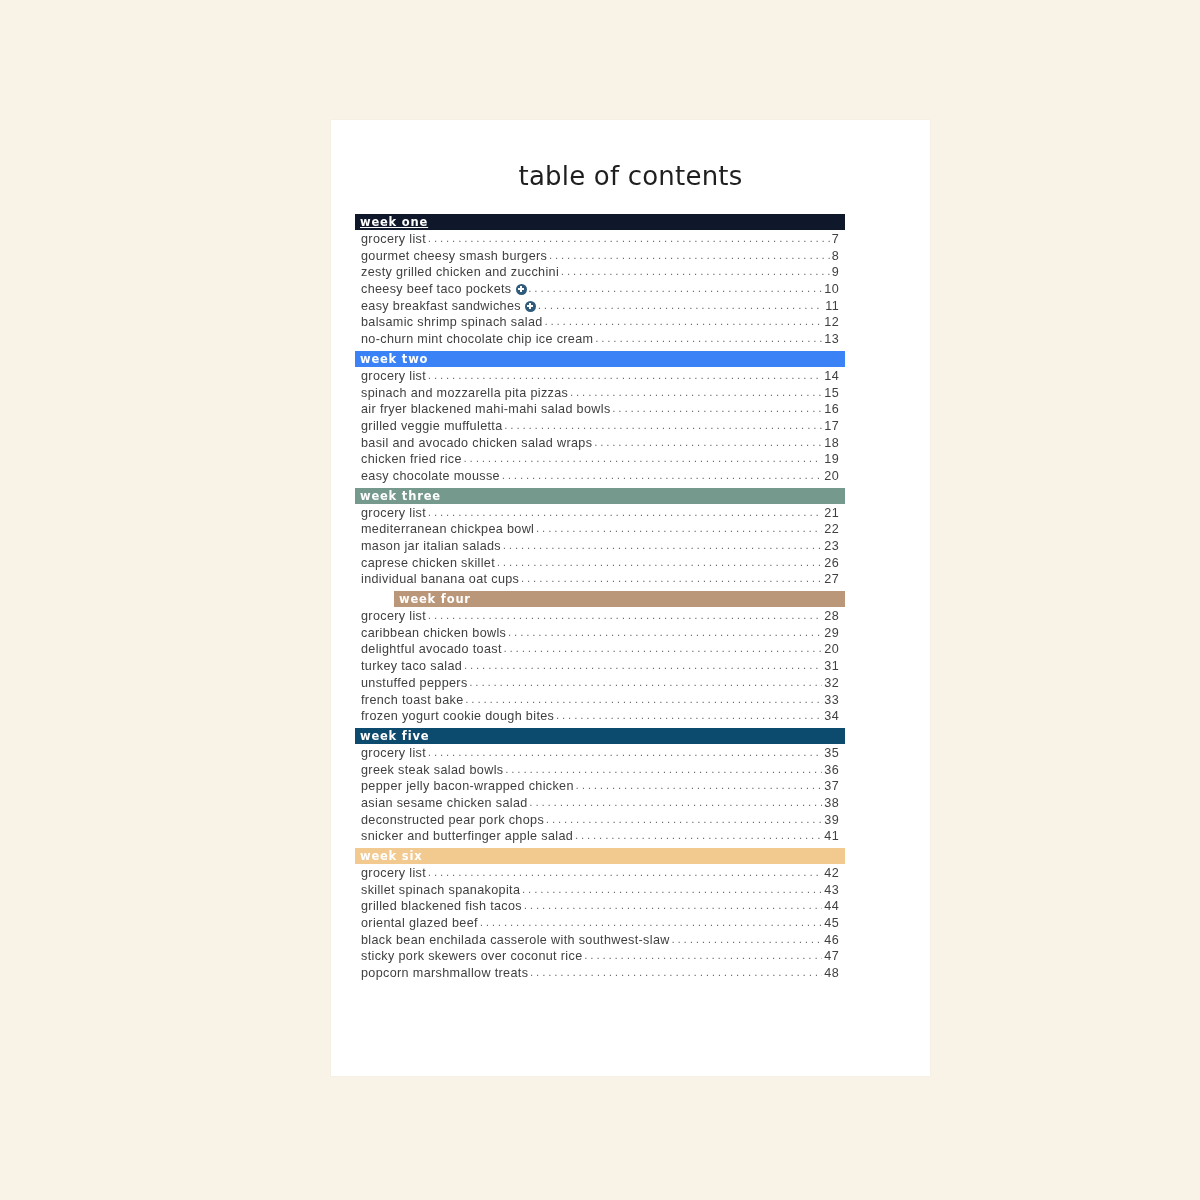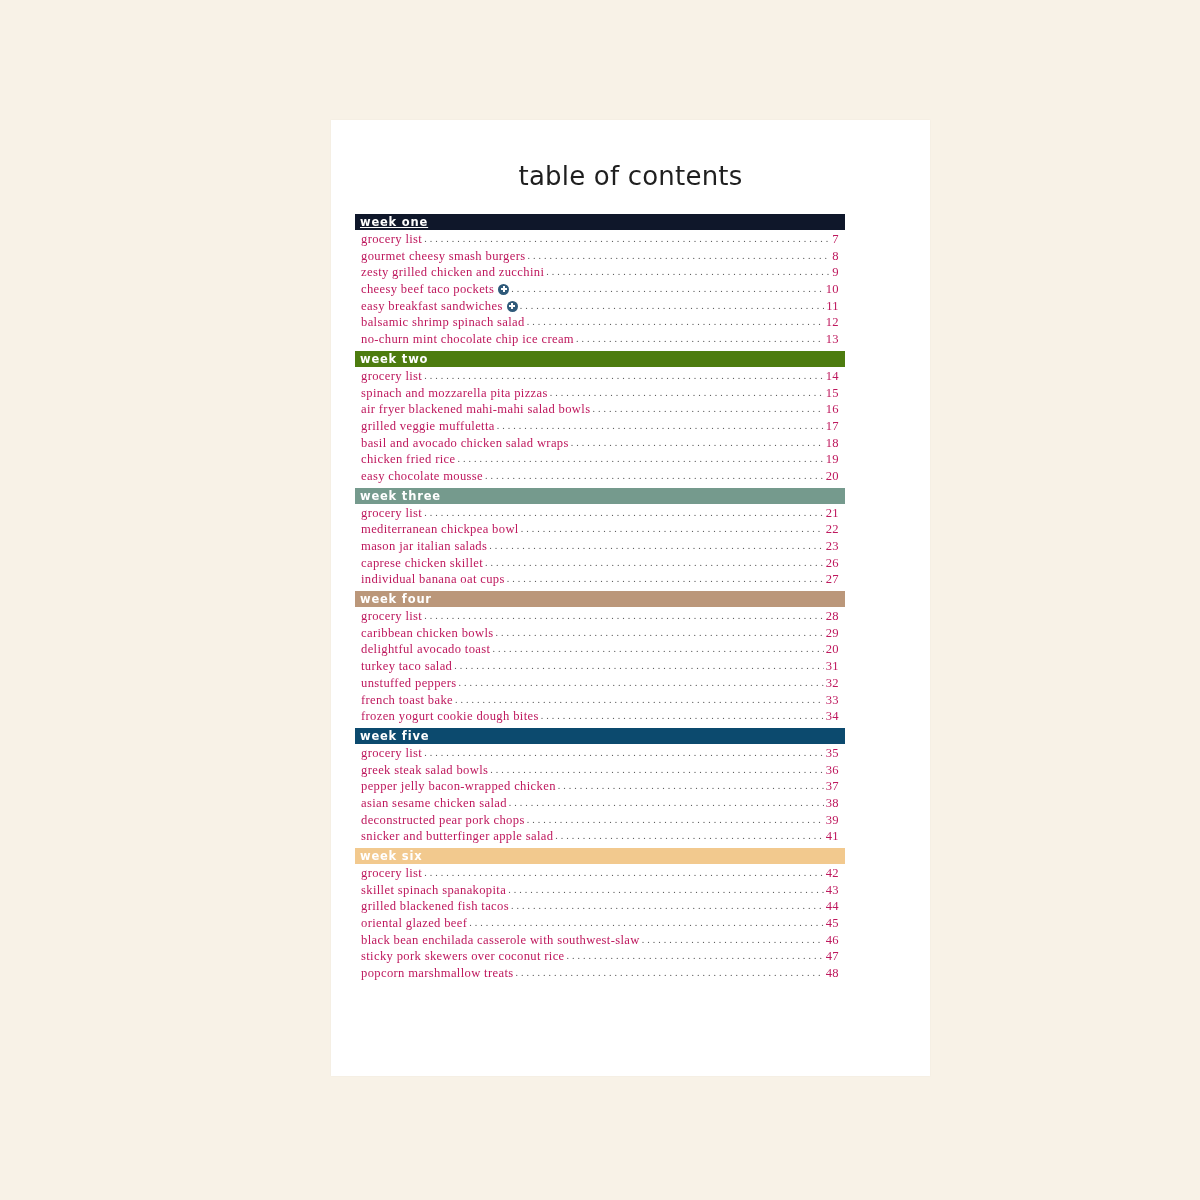--- a/index.html
+++ b/index.html
@@ -56,23 +56,23 @@
       letter-spacing: 0.8px;
       padding-left: 5px;
       box-sizing: border-box;
       margin-bottom: 1px;
     }
     .row {
       display: flex;
       align-items: baseline;
       height: 16.7px;
       line-height: 16.7px;
-      font-family: Liberation Serif, serif;
+      font-family: Liberation Sans, sans-serif;
       font-size: 12.6px;
-      color: #be185d;
+      color: #404040;
       letter-spacing: 0.35px;
       padding-left: 6px;
       padding-right: 6px;
       white-space: nowrap;
       overflow: hidden;
     }
     .row .label {
       flex: 0 0 auto;
       display: inline-flex;
       align-items: center;
@@ -178,21 +178,21 @@
         </div>
         <div class="row">
           <span class="label">
             <span>no-churn mint chocolate chip ice cream</span>
           </span>
           <span class="leader"></span>
           <span class="page-num">13</span>
         </div>
       </div>
       <div class="section">
-        <div class="bar" style="background: #4d7c0f;">week two</div>
+        <div class="bar" style="background: #3b82f6;">week two</div>
         <div class="row">
           <span class="label">
             <span>grocery list</span>
           </span>
           <span class="leader"></span>
           <span class="page-num">14</span>
         </div>
         <div class="row">
           <span class="label">
             <span>spinach and mozzarella pita pizzas</span>
@@ -268,21 +268,21 @@
         </div>
         <div class="row">
           <span class="label">
             <span>individual banana oat cups</span>
           </span>
           <span class="leader"></span>
           <span class="page-num">27</span>
         </div>
       </div>
       <div class="section">
-        <div class="bar" style="background: rgb(187, 151, 122);">week four</div>
+        <div class="bar" style="background: rgb(187, 151, 122); margin-left: 39px;">week four</div>
         <div class="row">
           <span class="label">
             <span>grocery list</span>
           </span>
           <span class="leader"></span>
           <span class="page-num">28</span>
         </div>
         <div class="row">
           <span class="label">
             <span>caribbean chicken bowls</span>

